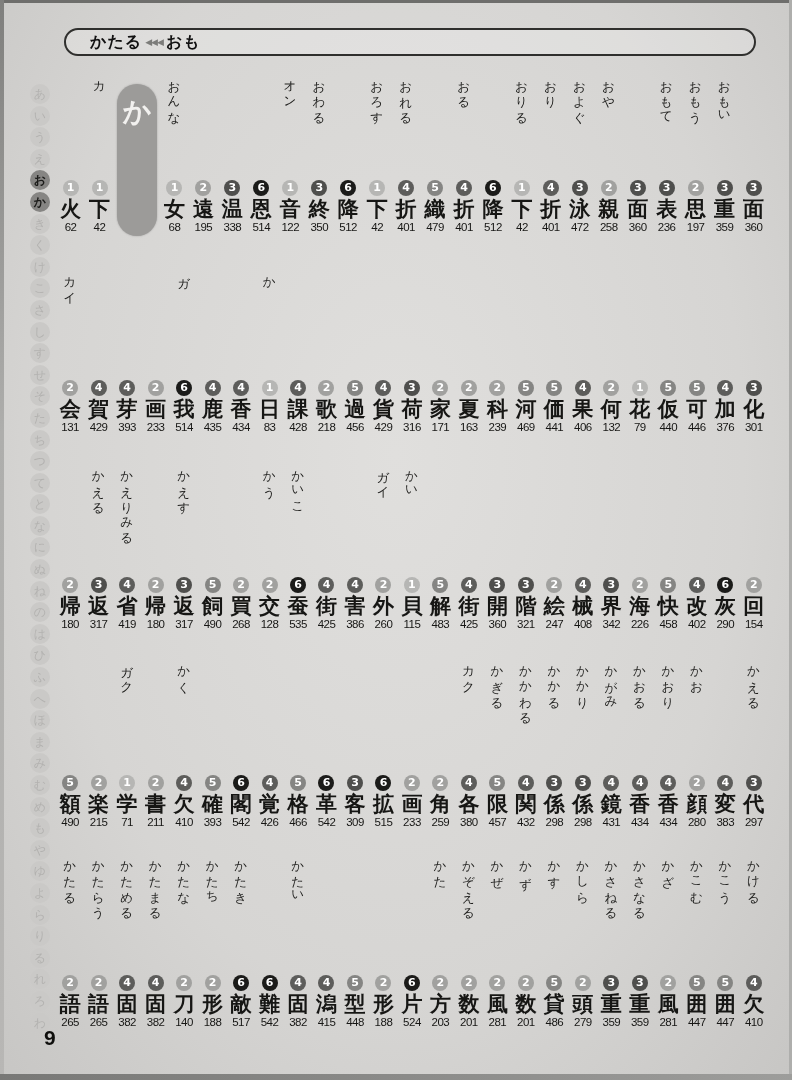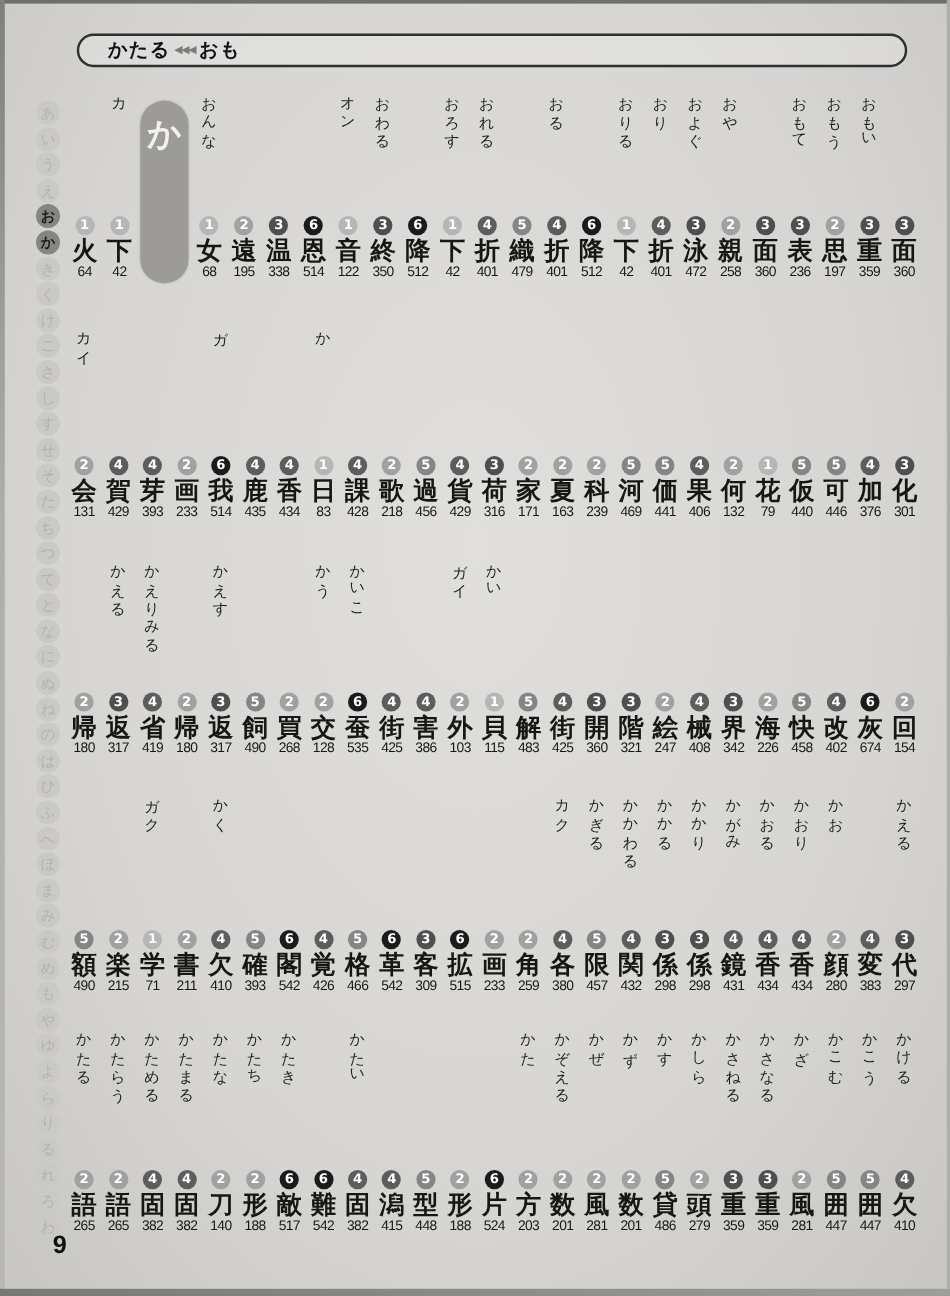--- a/index.html
+++ b/index.html
@@ -309,21 +309,21 @@
             <div class="grade" style="background: rgb(182, 182, 180);">1</div>
             <div class="kanji">下</div>
             <div class="pagenum">42</div>
           </div>
         </div>
         <div class="col">
           <div class="reading"></div>
           <div class="entry">
             <div class="grade" style="background: rgb(182, 182, 180);">1</div>
             <div class="kanji">火</div>
-            <div class="pagenum">64</div>
+            <div class="pagenum">62</div>
           </div>
         </div>
       </div>
       <div class="row row-1">
         <div class="col">
           <div class="reading"></div>
           <div class="entry">
             <div class="grade" style="background: rgb(79, 79, 77);">3</div>
             <div class="kanji">化</div>
             <div class="pagenum">301</div>
@@ -529,21 +529,21 @@
             <div class="grade" style="background: rgb(161, 161, 159);">2</div>
             <div class="kanji">回</div>
             <div class="pagenum">154</div>
           </div>
         </div>
         <div class="col">
           <div class="reading"></div>
           <div class="entry">
             <div class="grade" style="background: rgb(27, 27, 25);">6</div>
             <div class="kanji">灰</div>
-            <div class="pagenum">674</div>
+            <div class="pagenum">290</div>
           </div>
         </div>
         <div class="col">
           <div class="reading"></div>
           <div class="entry">
             <div class="grade" style="background: rgb(93, 93, 91);">4</div>
             <div class="kanji">改</div>
             <div class="pagenum">402</div>
           </div>
         </div>
@@ -625,21 +625,21 @@
             <div class="grade" style="background: rgb(182, 182, 180);">1</div>
             <div class="kanji">貝</div>
             <div class="pagenum">115</div>
           </div>
         </div>
         <div class="col">
           <div class="reading">ガイ</div>
           <div class="entry">
             <div class="grade" style="background: rgb(161, 161, 159);">2</div>
             <div class="kanji">外</div>
-            <div class="pagenum">103</div>
+            <div class="pagenum">260</div>
           </div>
         </div>
         <div class="col">
           <div class="reading"></div>
           <div class="entry">
             <div class="grade" style="background: rgb(93, 93, 91);">4</div>
             <div class="kanji">害</div>
             <div class="pagenum">386</div>
           </div>
         </div>

